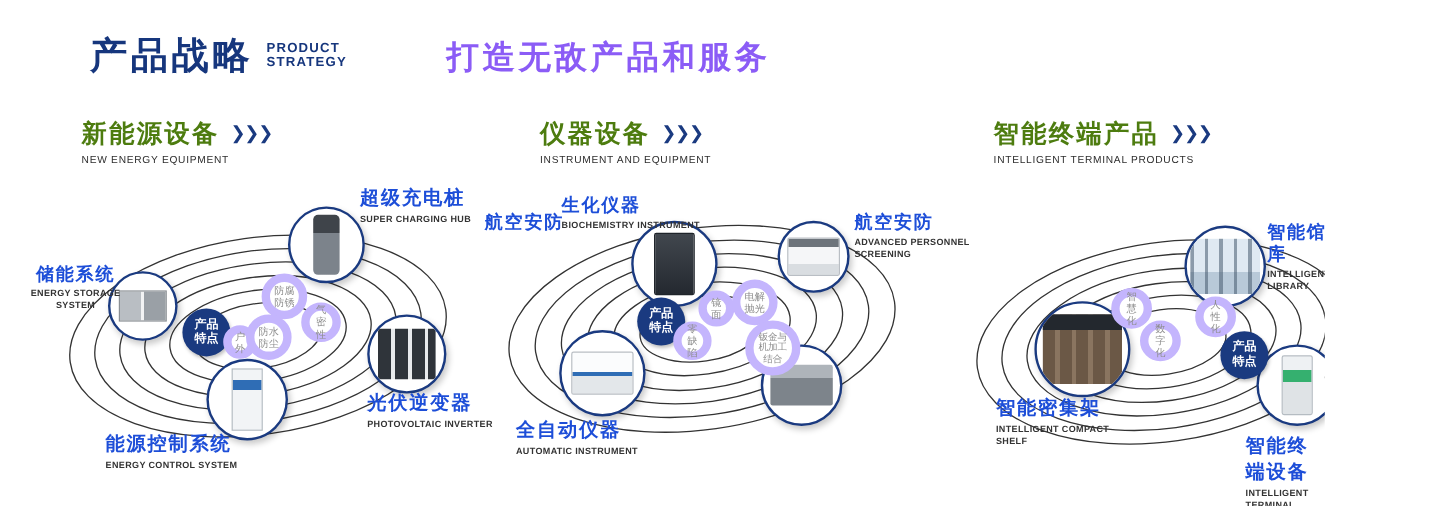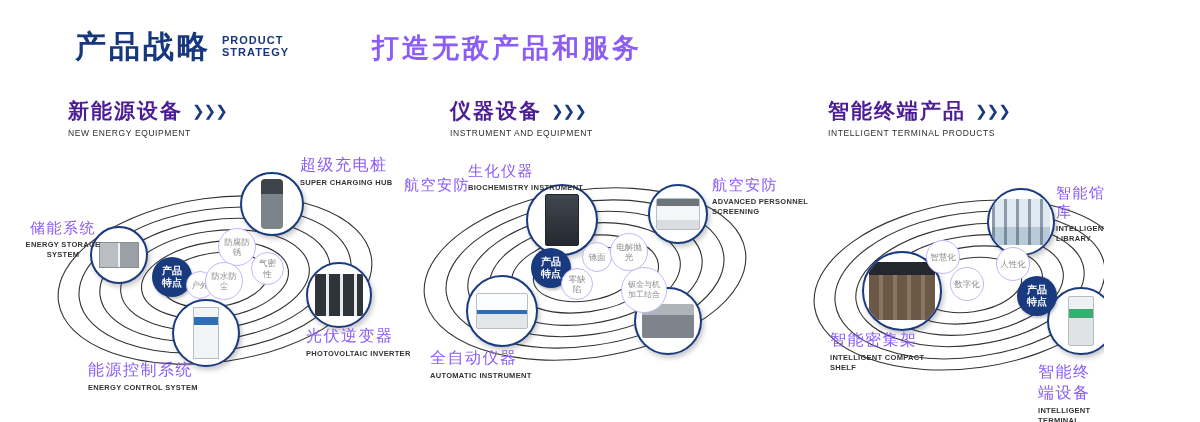--- a/index.html
+++ b/index.html
@@ -10,44 +10,44 @@
   
   .hdr-title { position:absolute; left:75px; top:26px; font-size:31px; font-weight:bold;
                color:#16367d; letter-spacing:3px; }
   .hdr-sub   { position:absolute; left:222px; top:34px; font-size:11px; font-weight:bold;
                color:#16367d; line-height:1.1; letter-spacing:1px; }
   .hdr-slogan{ position:absolute; left:330px; top:30px; font-size:27px; font-weight:bold;
                color:#8b5cf6; letter-spacing:3px;margin-left:42px; }
 
   
   .sec-head { position:absolute; white-space:nowrap; }
-  .sec-head .cn { font-size:21px; font-weight:bold; color:#4c1d95; letter-spacing:2px; }
+  .sec-head .cn { font-size:21px; font-weight:bold; color:#4d7c0f; letter-spacing:2px; }
   .sec-head .arrows { color:#1a3a80; font-weight:bold; font-size:15px; margin-left:9px;
                       letter-spacing:-1px; vertical-align:2px; }
   .sec-head .en { font-size:8.5px; color:#2e2e2e; font-weight:normal; letter-spacing:.6px; margin-top:3px; }
 
   
   .orbit { position:absolute; }
 
   
   .node { position:absolute; border-radius:50%; background:#fff; border:2.5px solid #1a3a80;
           box-shadow:2px 3px 5px rgba(0,0,0,.22); overflow:hidden;
           display:flex; align-items:center; justify-content:center; }
 
   
   .badge { position:absolute; border-radius:50%; background:#1a3a80; color:#fff;
            display:flex; flex-direction:column; align-items:center; justify-content:center;
            font-weight:bold; font-size:10px; line-height:1.2; box-shadow:1px 2px 3px rgba(0,0,0,.25); }
-  .bubble { position:absolute; border-radius:50%; background:#fff; border:1px solid #c4b5fd;
+  .bubble { position:absolute; border-radius:50%; background:#fff; border:7px solid #c4b5fd;
             color:#8d8d8d; display:flex; align-items:center; justify-content:center;
             text-align:center; font-size:8.5px; line-height:1.2; padding:3px; }
 
   
   .plabel { position:absolute; }
-  .plabel .cn { font-weight:normal; color:#8b5cf6; font-size:15px; letter-spacing:1.5px; }
+  .plabel .cn { font-weight:bold; color:#1d4ed8; font-size:15px; letter-spacing:1.5px; }
   .plabel .cn.big { font-size:16px; }
   .plabel .en { font-size:7.5px; color:#333; font-weight:bold; letter-spacing:.3px; margin-top:2px; line-height:1.3; }
   .plabel.alignR { text-align:center; }
 
   
   .d-storage  { width:40px; height:26px; border:1px solid #8a8f94;
                 background:linear-gradient(90deg,#b9bec3 0 47%,#f2f3f4 47% 53%,#9aa0a6 53% 100%); }
   .d-charge   { width:22px; height:50px; border-radius:4px;
                 background:linear-gradient(180deg,#3f444a 0 30%,#7c838b 30% 100%); }
   .d-inverter { width:48px; height:42px; border-radius:2px;

